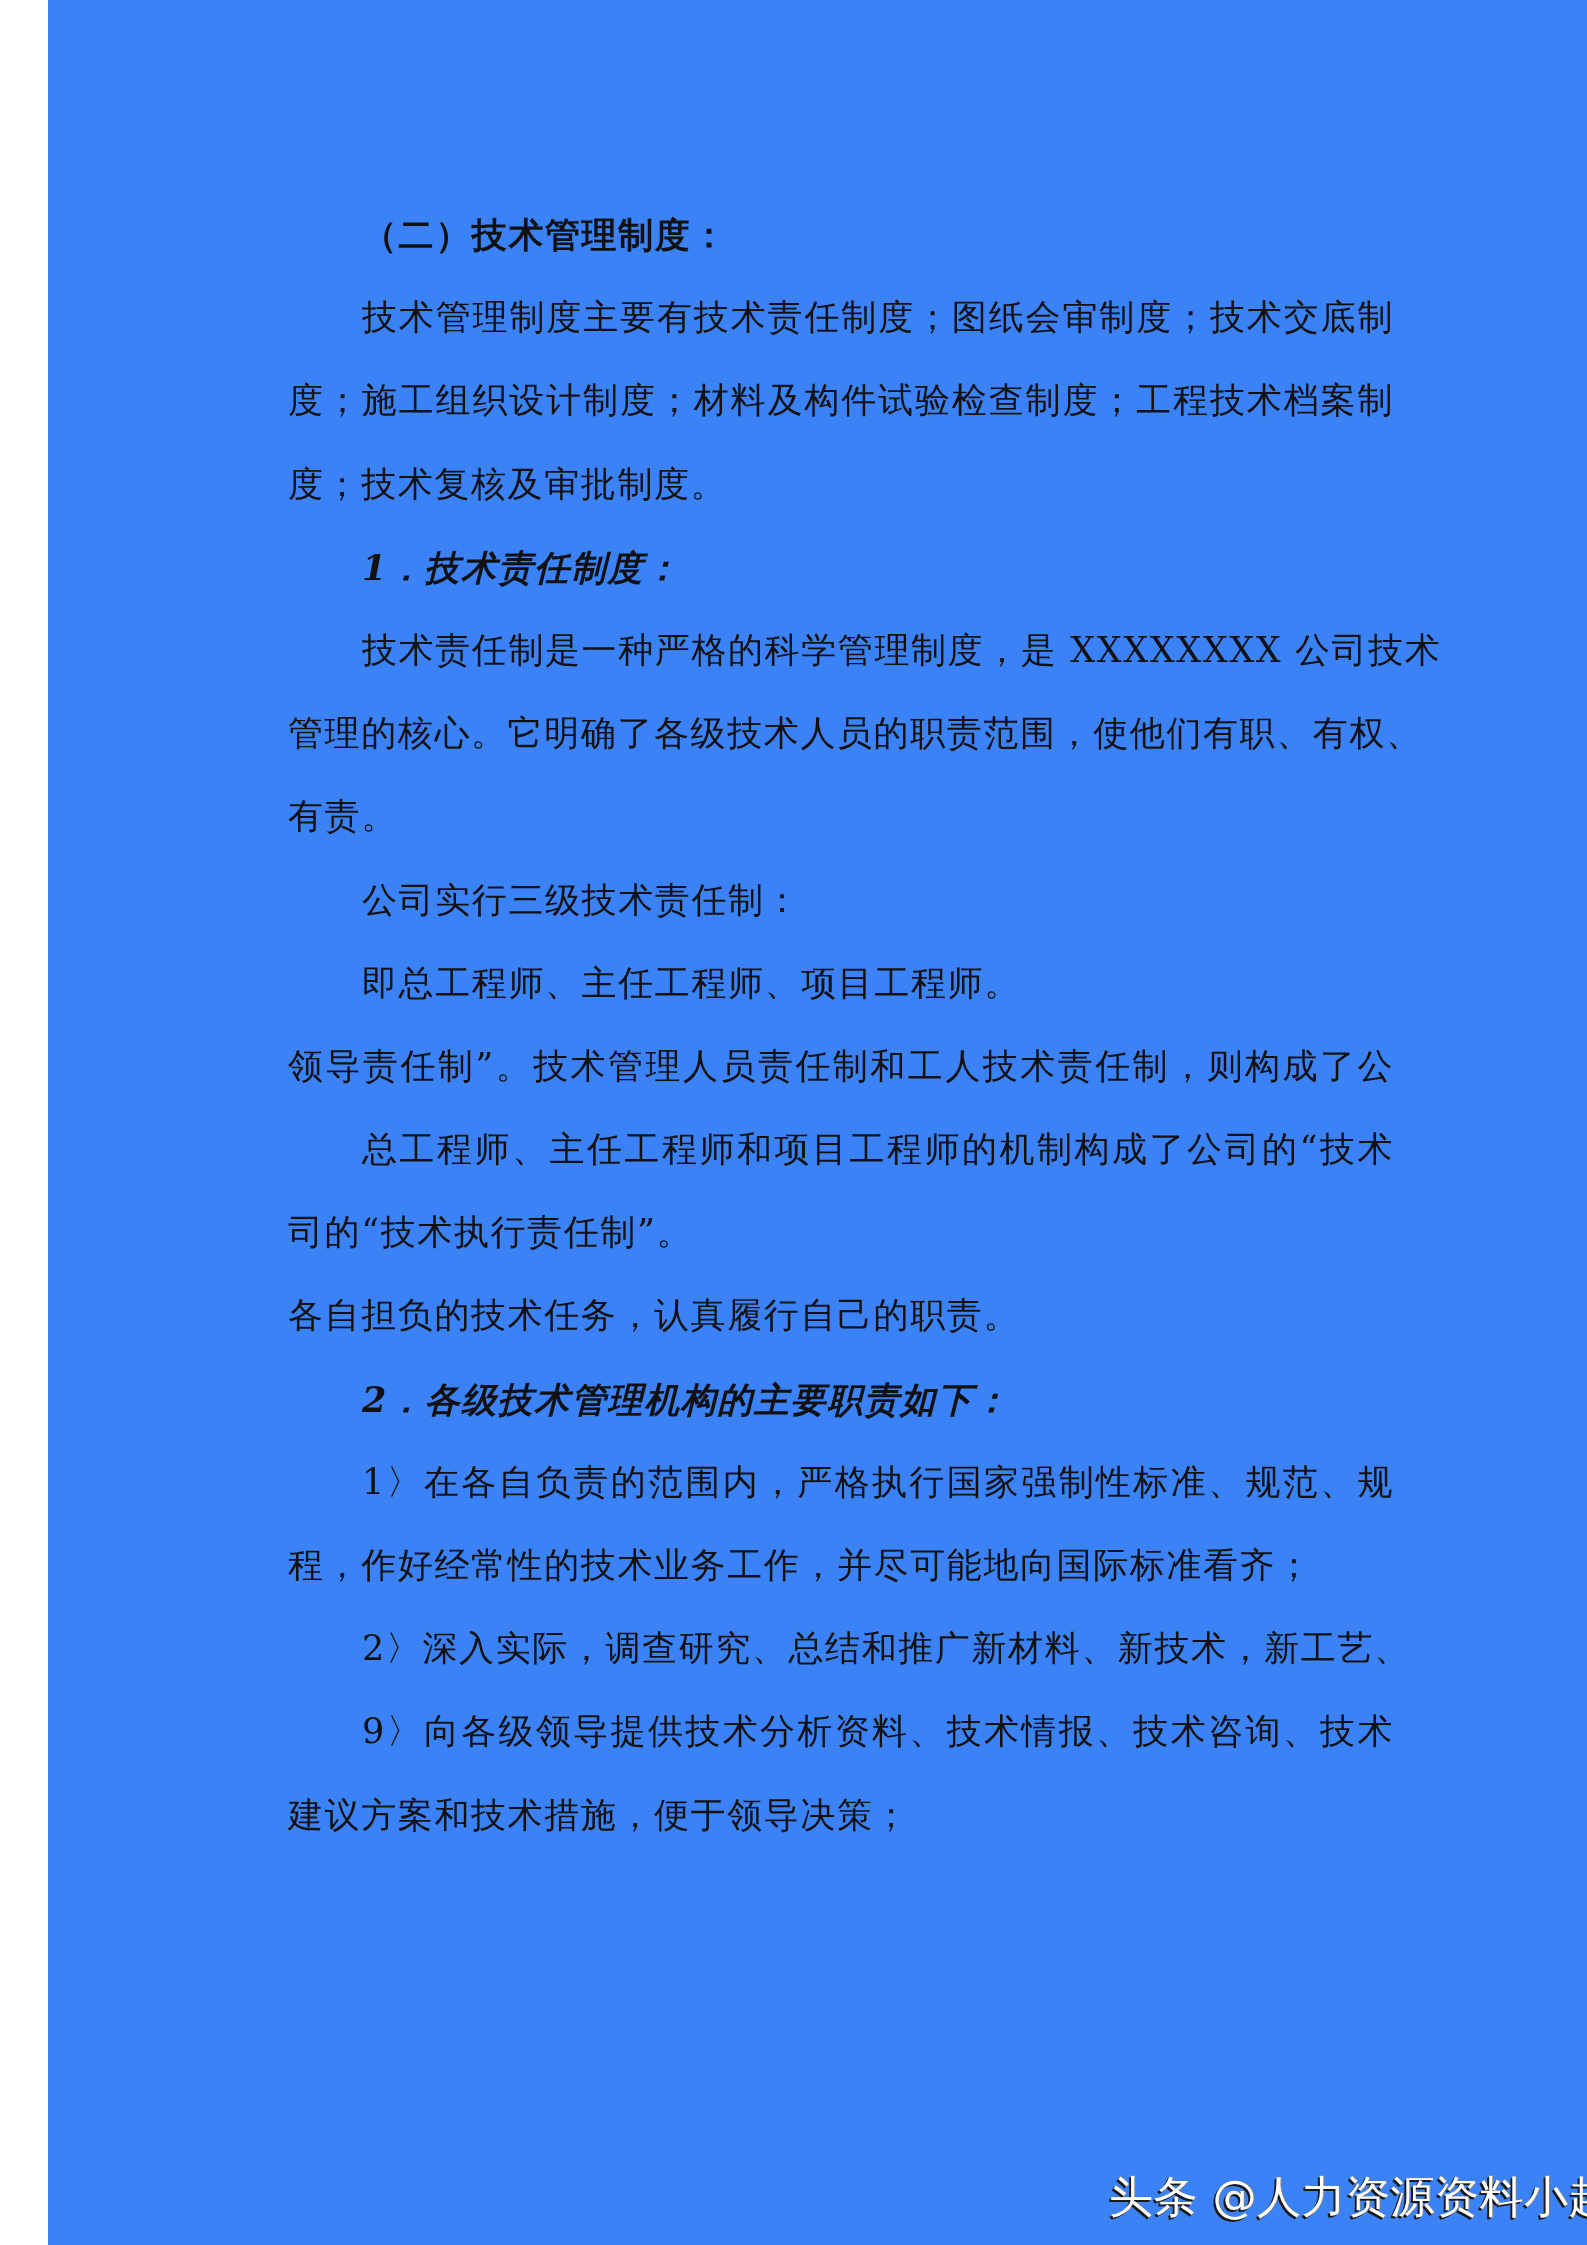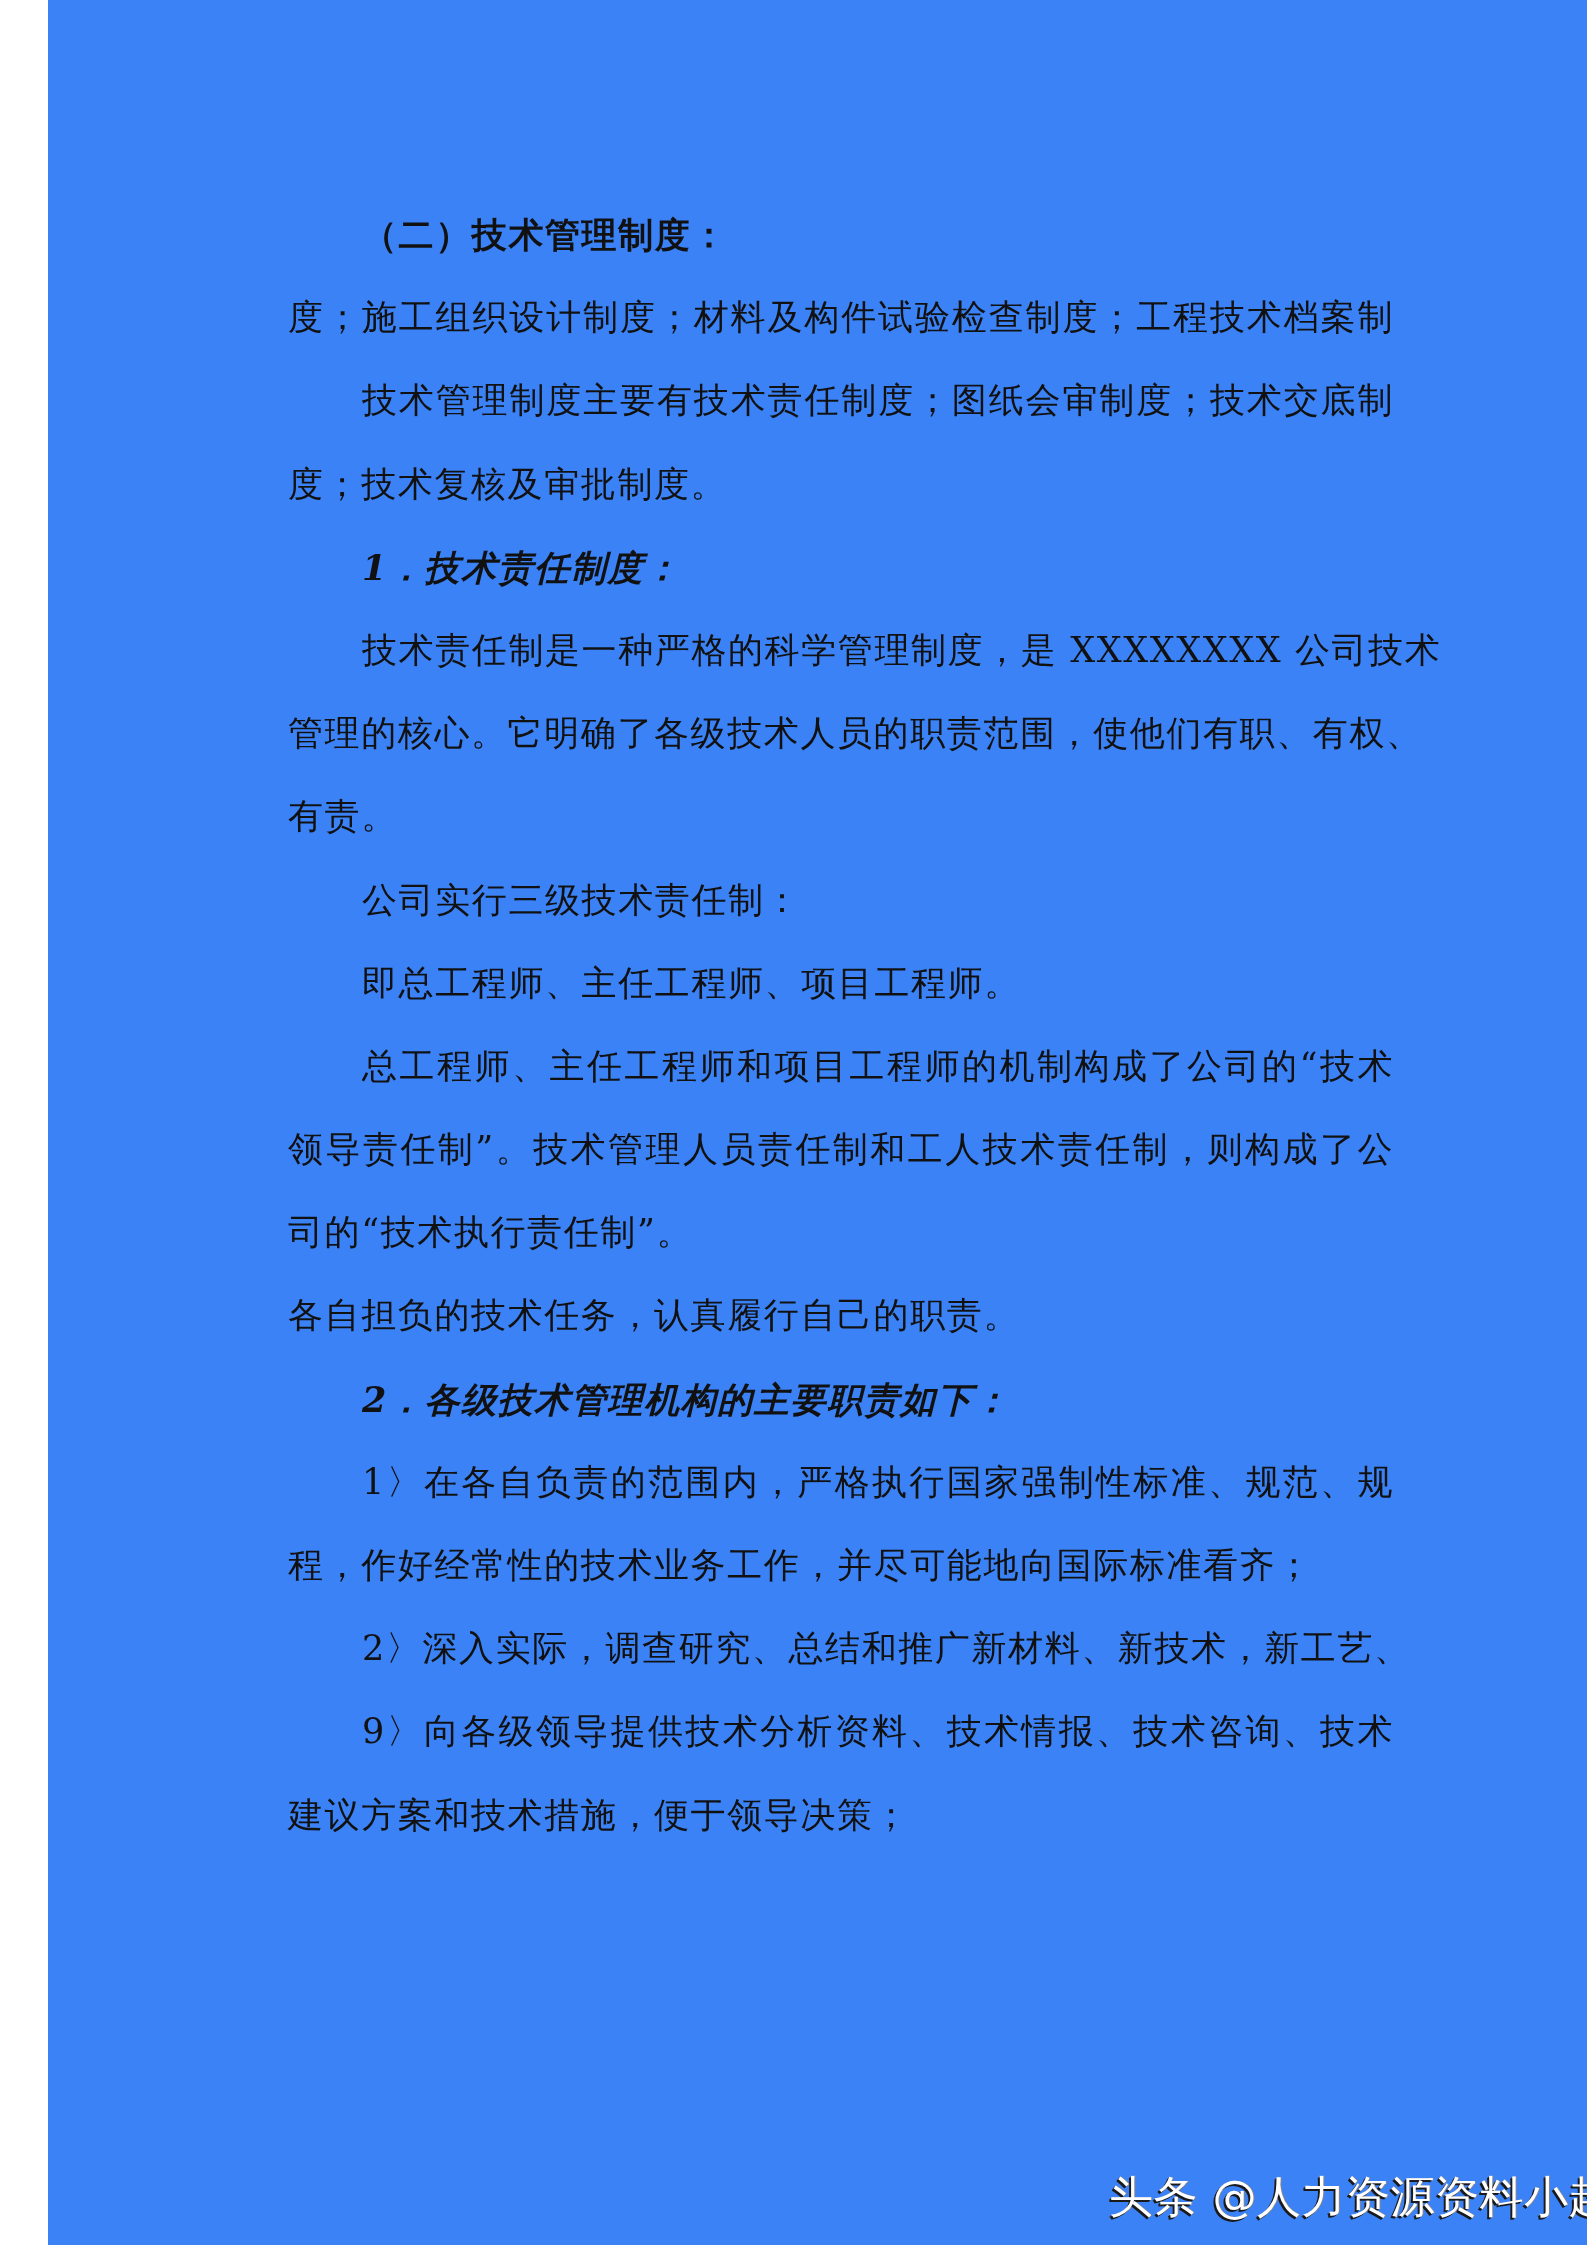--- a/index.html
+++ b/index.html
@@ -64,36 +64,36 @@
       text-shadow: -2px 2px 0 #1a1a1a, -1px 1px 0 #333333, 1px 0 0 #888888;
     }
   </style>
 </head>
 <body>
 
 <div class="page">
   <div class="content">
     <div class="line heading-main last">（二）技术管理制度：</div>
 
+    <div class="line indent">技术管理制度主要有技术责任制度；图纸会审制度；技术交底制</div>
     <div class="line">度；施工组织设计制度；材料及构件试验检查制度；工程技术档案制</div>
-    <div class="line indent">技术管理制度主要有技术责任制度；图纸会审制度；技术交底制</div>
     <div class="line last">度；技术复核及审批制度。</div>
 
     <div class="line indent bold last">1．技术责任制度：</div>
 
     <div class="line indent">技术责任制是一种严格的科学管理制度，是 XXXXXXXX 公司技术</div>
     <div class="line">管理的核心。它明确了各级技术人员的职责范围，使他们有职、有权、</div>
     <div class="line last">有责。</div>
 
     <div class="line indent last">公司实行三级技术责任制：</div>
 
     <div class="line indent last">即总工程师、主任工程师、项目工程师。</div>
 
+    <div class="line">领导责任制”。技术管理人员责任制和工人技术责任制，则构成了公</div>
     <div class="line indent">总工程师、主任工程师和项目工程师的机制构成了公司的“技术</div>
-    <div class="line">领导责任制”。技术管理人员责任制和工人技术责任制，则构成了公</div>
     <div class="line last">司的“技术执行责任制”。</div>
 
     <div class="line last">各自担负的技术任务，认真履行自己的职责。</div>
 
     <div class="line indent bold last">2．各级技术管理机构的主要职责如下：</div>
 
     <div class="line indent">1〉在各自负责的范围内，严格执行国家强制性标准、规范、规</div>
     <div class="line last">程，作好经常性的技术业务工作，并尽可能地向国际标准看齐；</div>
 
     <div class="line indent">2〉深入实际，调查研究、总结和推广新材料、新技术，新工艺、</div>

